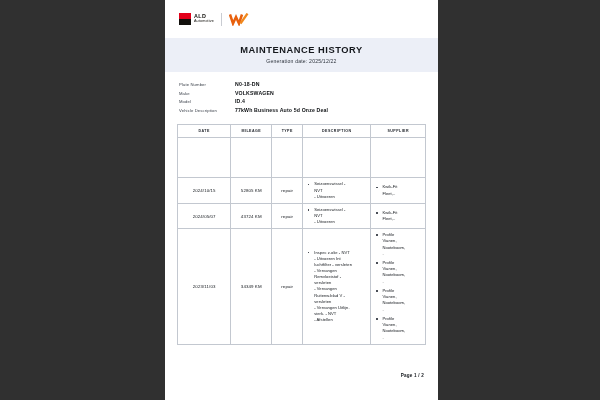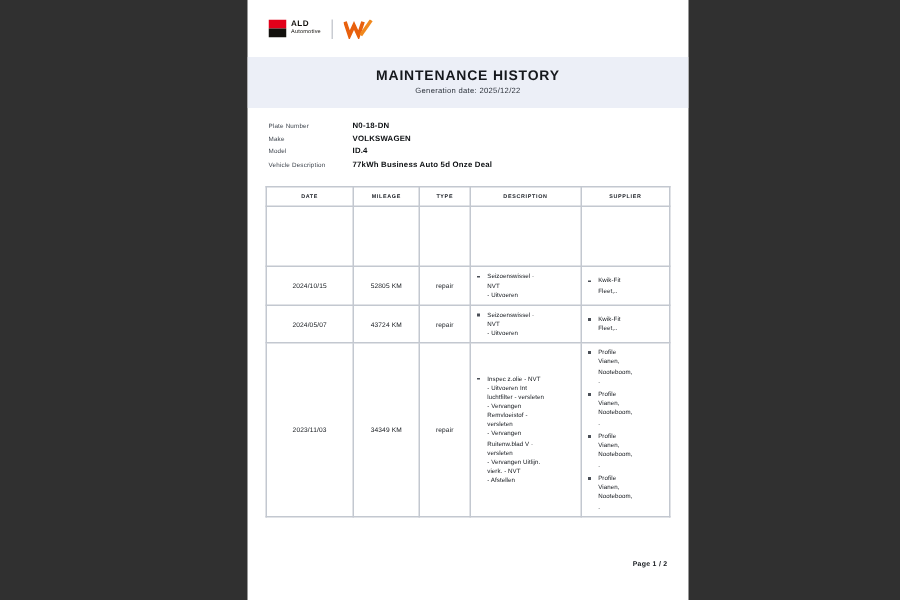--- a/index.html
+++ b/index.html
@@ -21,21 +21,21 @@
   
   #matte {
     position: absolute;
     inset: 0;
     background: #303030;
   }
   #page {
     position: absolute;
     left: 165px;
     top: 0;
-    width: 294px;
+    width: 273px;
     height: 400px;
     background: #ffffff;
     overflow: hidden;
   }
 
   
   .logo-bar {
     display: flex;
     align-items: center;
     height: 38px;

